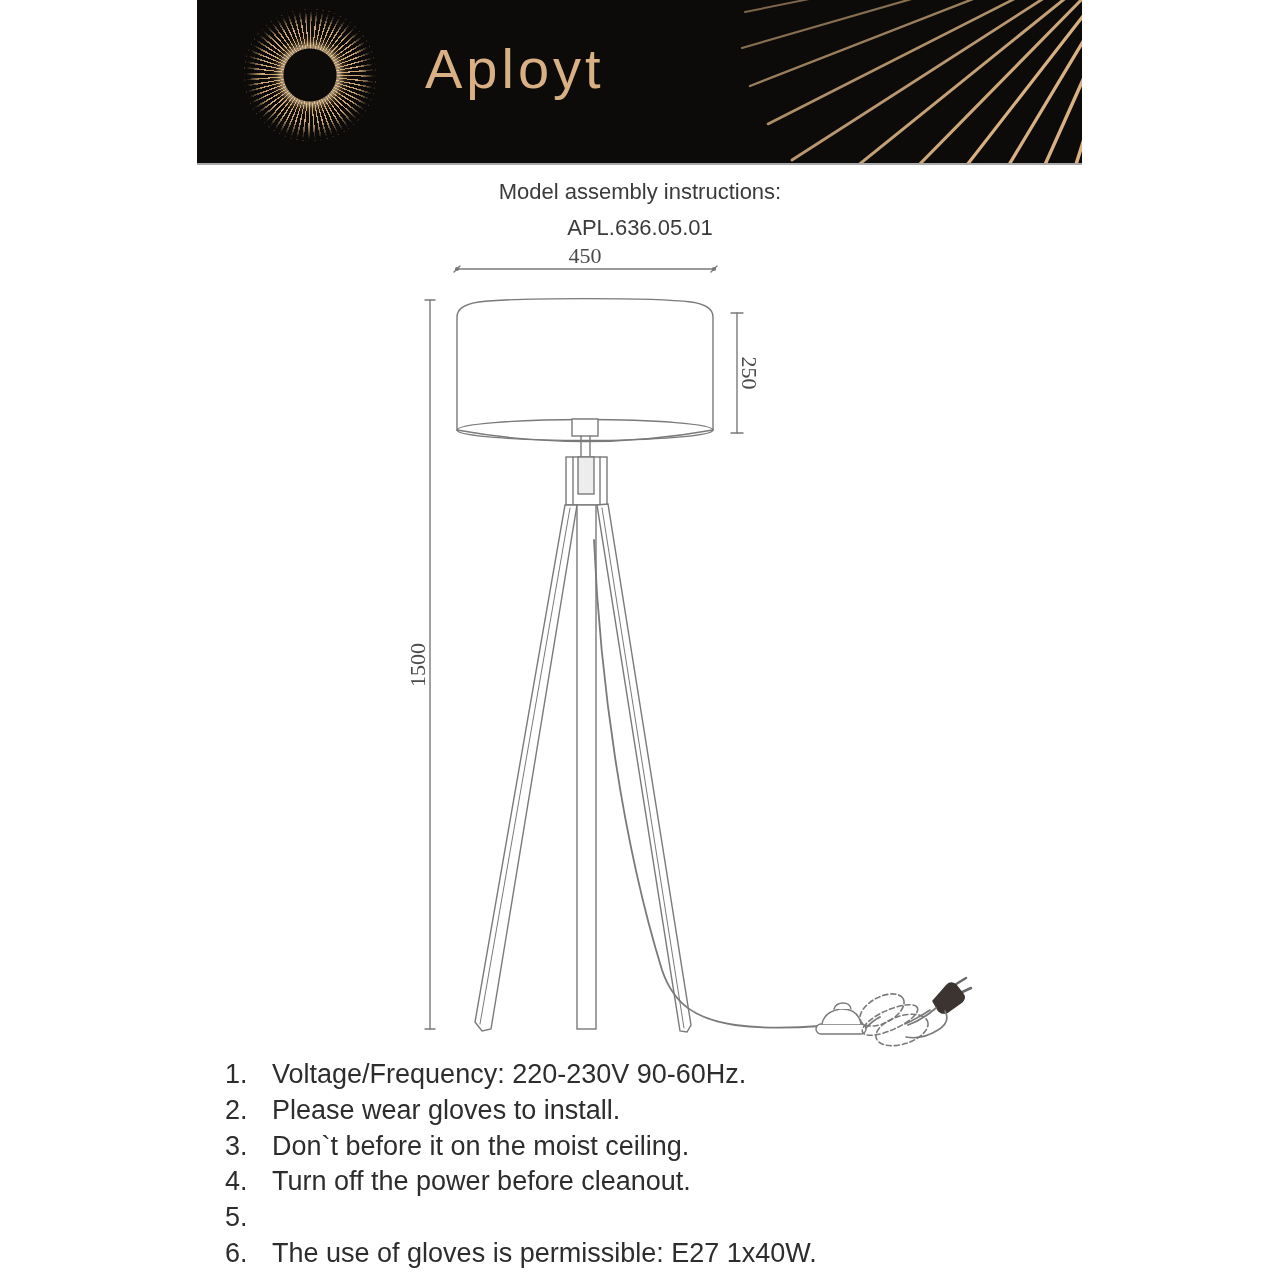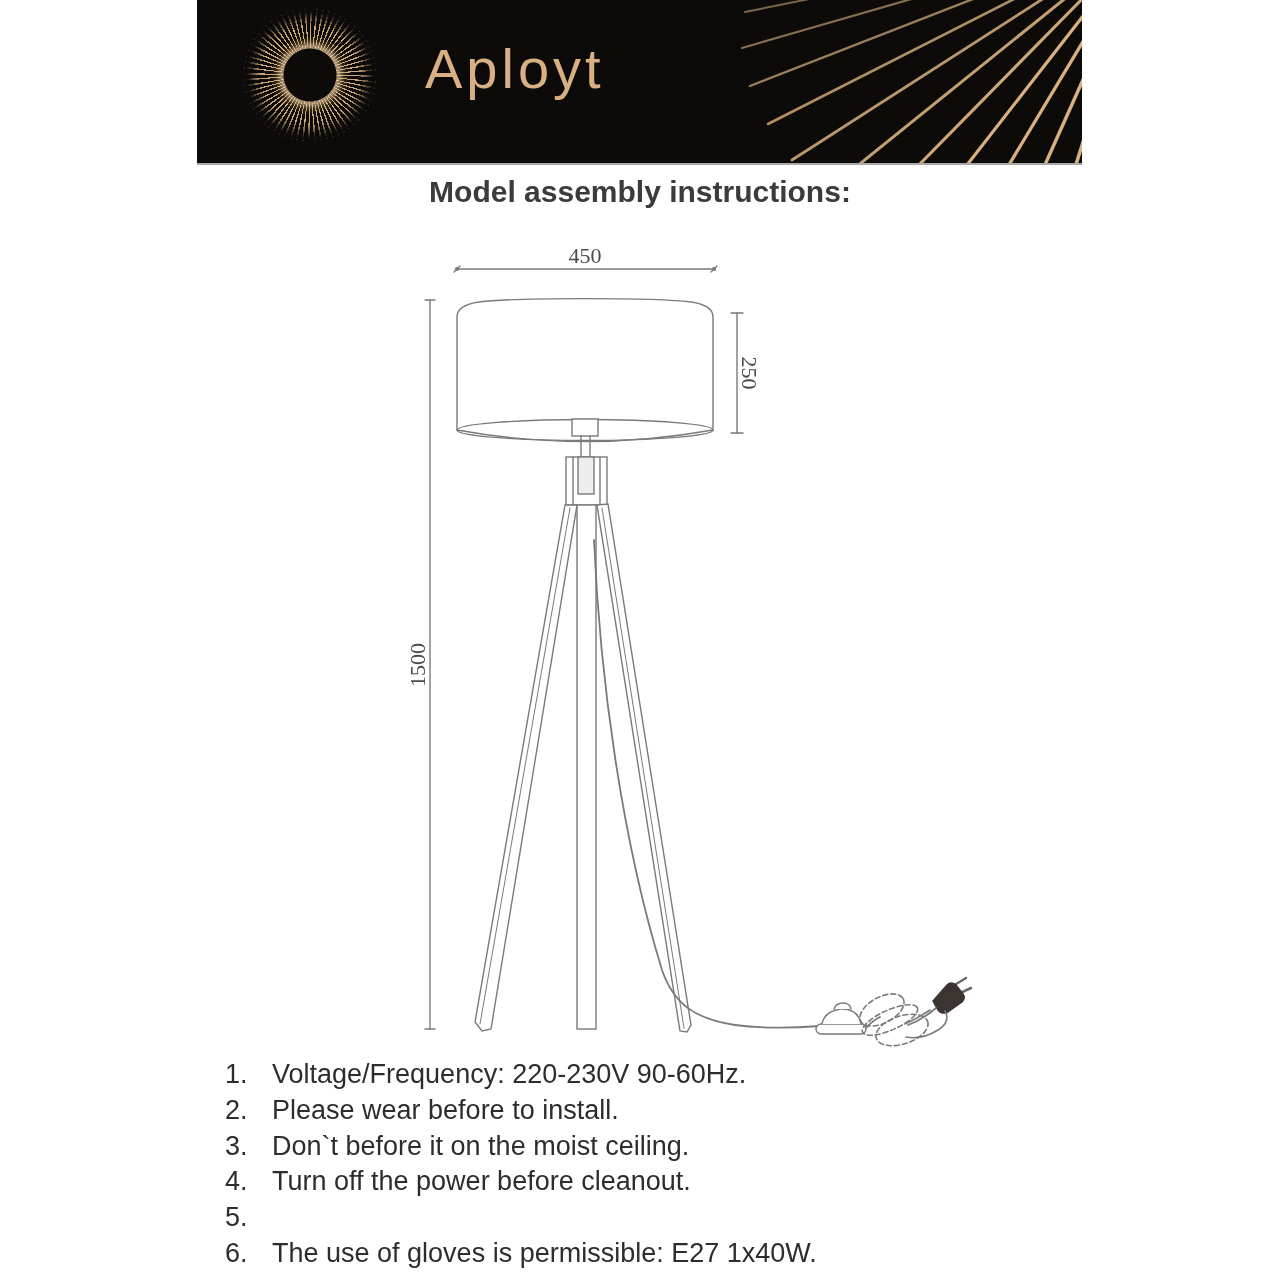--- a/index.html
+++ b/index.html
@@ -18,21 +18,21 @@
                #0d0b09 0 26px,
                rgba(238,205,158,0.65) 27px 29px,
                rgba(217,176,124,0.18) 34px,
                rgba(13,11,9,0) 40px 48px,
                #0d0b09 64px);}
   .brand{position:absolute;left:228px;top:36px;font-size:56px;font-weight:400;
          letter-spacing:4px;color:#d8b084;}
 
   
   .title-block{position:absolute;left:0;top:174px;width:1280px;text-align:center;color:#3b3b3b;}
-  .title-line{font-size:30px;font-weight:700;line-height:36px;}
+  .title-line{font-size:22px;font-weight:400;line-height:36px;}
 
   
   .diagram{position:absolute;left:380px;top:245px;}
   .dim-text{font-family:"Liberation Serif",serif;font-size:22px;fill:#4a4a4a;}
 
   
   .instructions{position:absolute;left:225px;top:1059px;margin:0;padding:0;list-style:none;
                 color:#2d2d2d;font-size:27px;font-weight:500;}
   .instructions li{display:flex;height:35.8px;align-items:baseline;}
   .instructions .num{min-width:47px;}
@@ -59,20 +59,21 @@
         <line x1="953" y1="-70" x2="871" y2="338" stroke-width="3.5"></line>
         <line x1="953" y1="-70" x2="908" y2="346" stroke-width="3.5"></line>
       </g>
     </svg>
     <div class="sunburst"></div>
     <div class="brand">Aployt</div>
   </header>
 
   <div class="title-block">
     <div class="title-line">Model assembly instructions:</div>
+    <div class="title-line">APL.636.05.01</div>
   </div>
 
   <svg class="diagram" width="620" height="810" viewBox="380 245 620 810">
 
     <g stroke="#7a7a7a" stroke-width="1.4" fill="none" stroke-linecap="round">
 
       <g>
         <line x1="457" y1="269" x2="714" y2="269"></line>
         <line x1="454" y1="272" x2="460" y2="266"></line>
         <line x1="711" y1="272" x2="717" y2="266"></line>
@@ -159,21 +160,21 @@
     </g>
   </svg>
 
   <ol class="instructions">
     <li>
       <span class="num">1.</span>
       <span class="txt">Voltage/Frequency: 220-230V 90-60Hz.</span>
     </li>
     <li>
       <span class="num">2.</span>
-      <span class="txt">Please wear before to install.</span>
+      <span class="txt">Please wear gloves to install.</span>
     </li>
     <li>
       <span class="num">3.</span>
       <span class="txt">Don`t before it on the moist ceiling.</span>
     </li>
     <li>
       <span class="num">4.</span>
       <span class="txt">Turn off the power before cleanout.</span>
     </li>
     <li>

